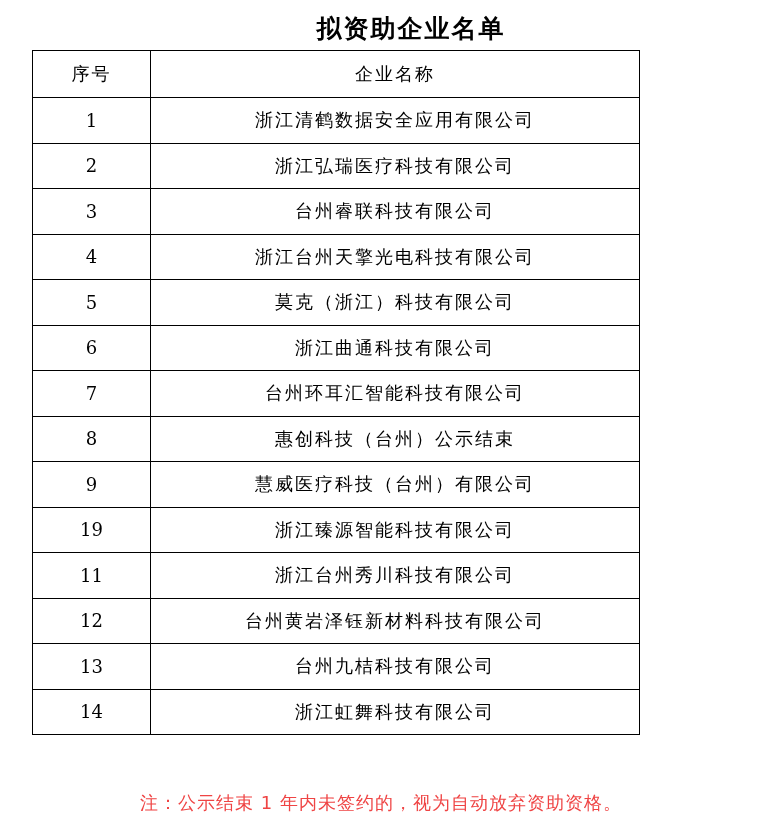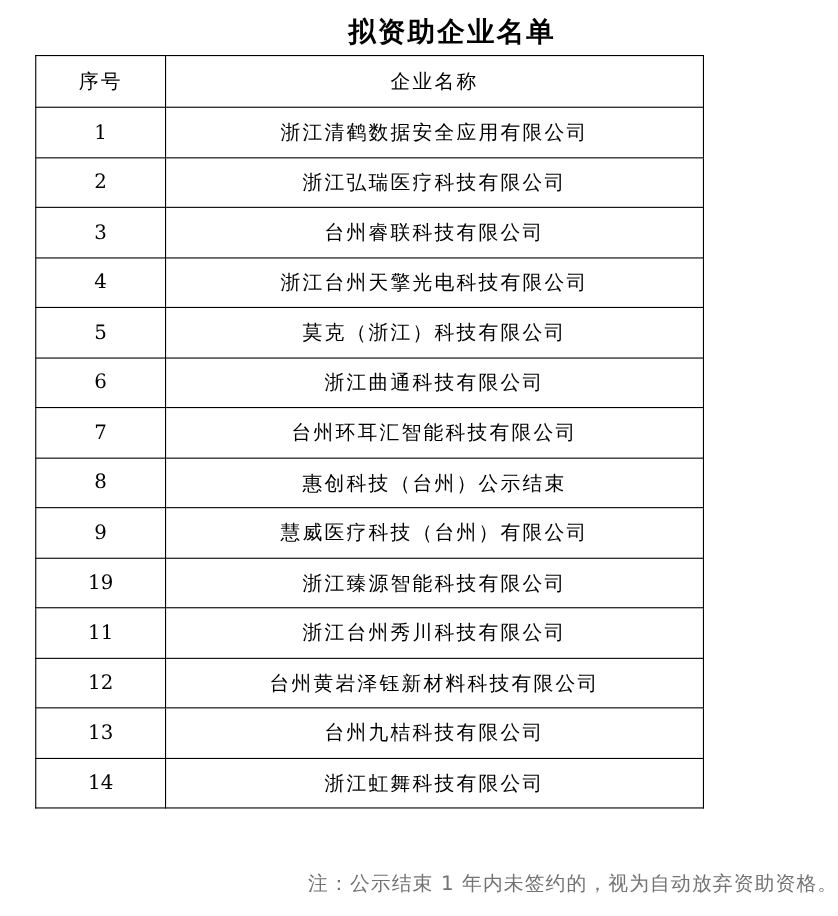--- a/index.html
+++ b/index.html
@@ -54,25 +54,25 @@
   .company-table tr.header-row { height: 47px; }
   .company-table td.cell-no {
     font-size: 18px;
     letter-spacing: 0;
   }
   .doc-note {
     position: absolute;
     top: 791px;
     left: 0;
     width: 762px;
-    text-align: right;
+    text-align: center;
     font-family: "DejaVu Sans", "Liberation Sans", sans-serif;
     font-size: 18px;
     letter-spacing: 1px;
-    color: #737373;
+    color: #ef4444;
   }
 </style>
 </head>
 <body>
 
 <div class="page">
 
   <div class="doc-title">拟资助企业名单</div>
 
   <table class="company-table">

